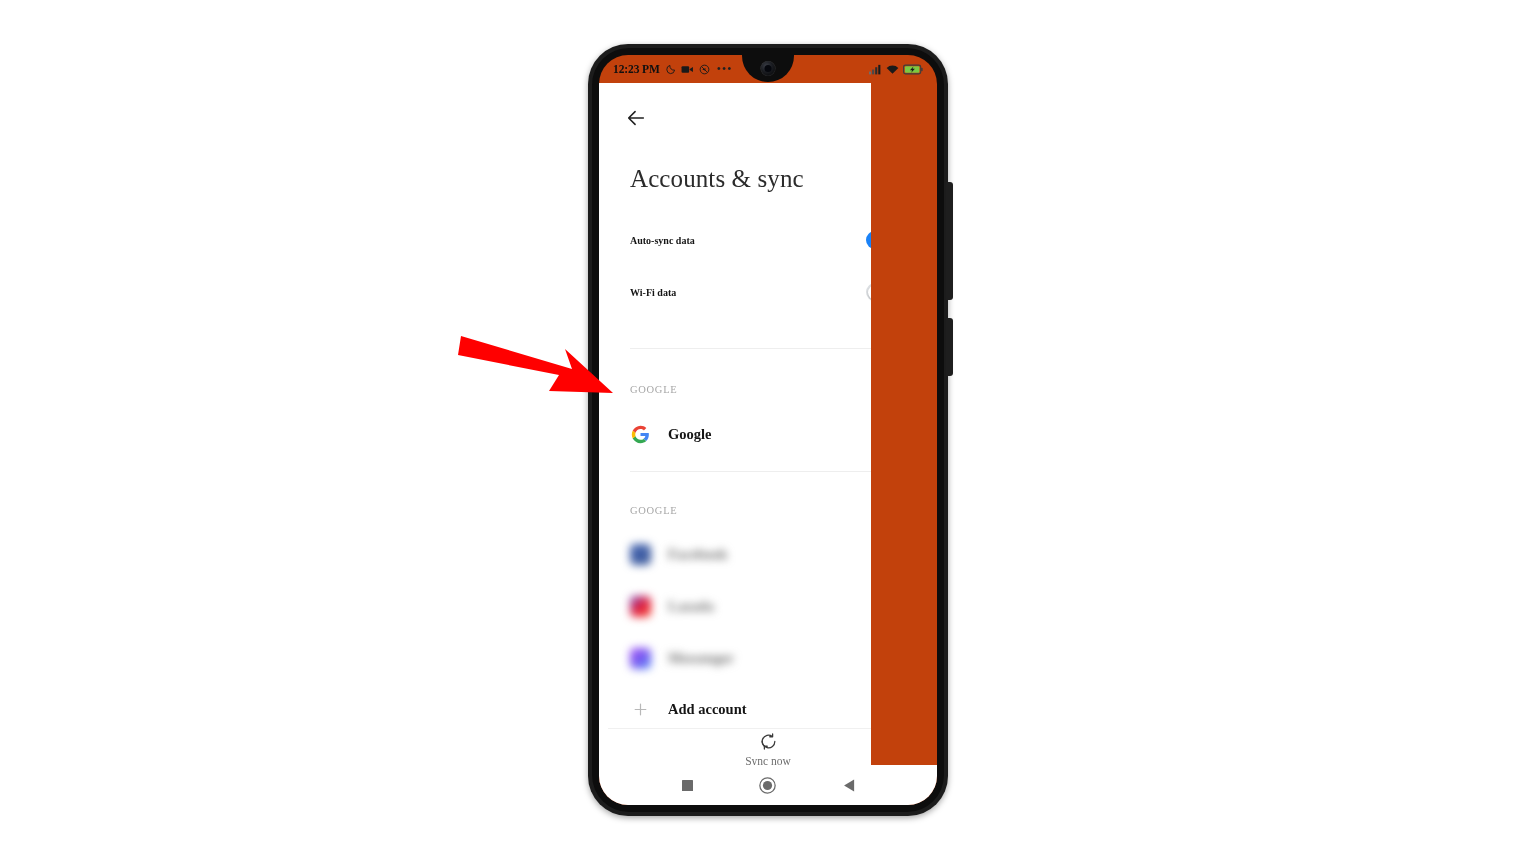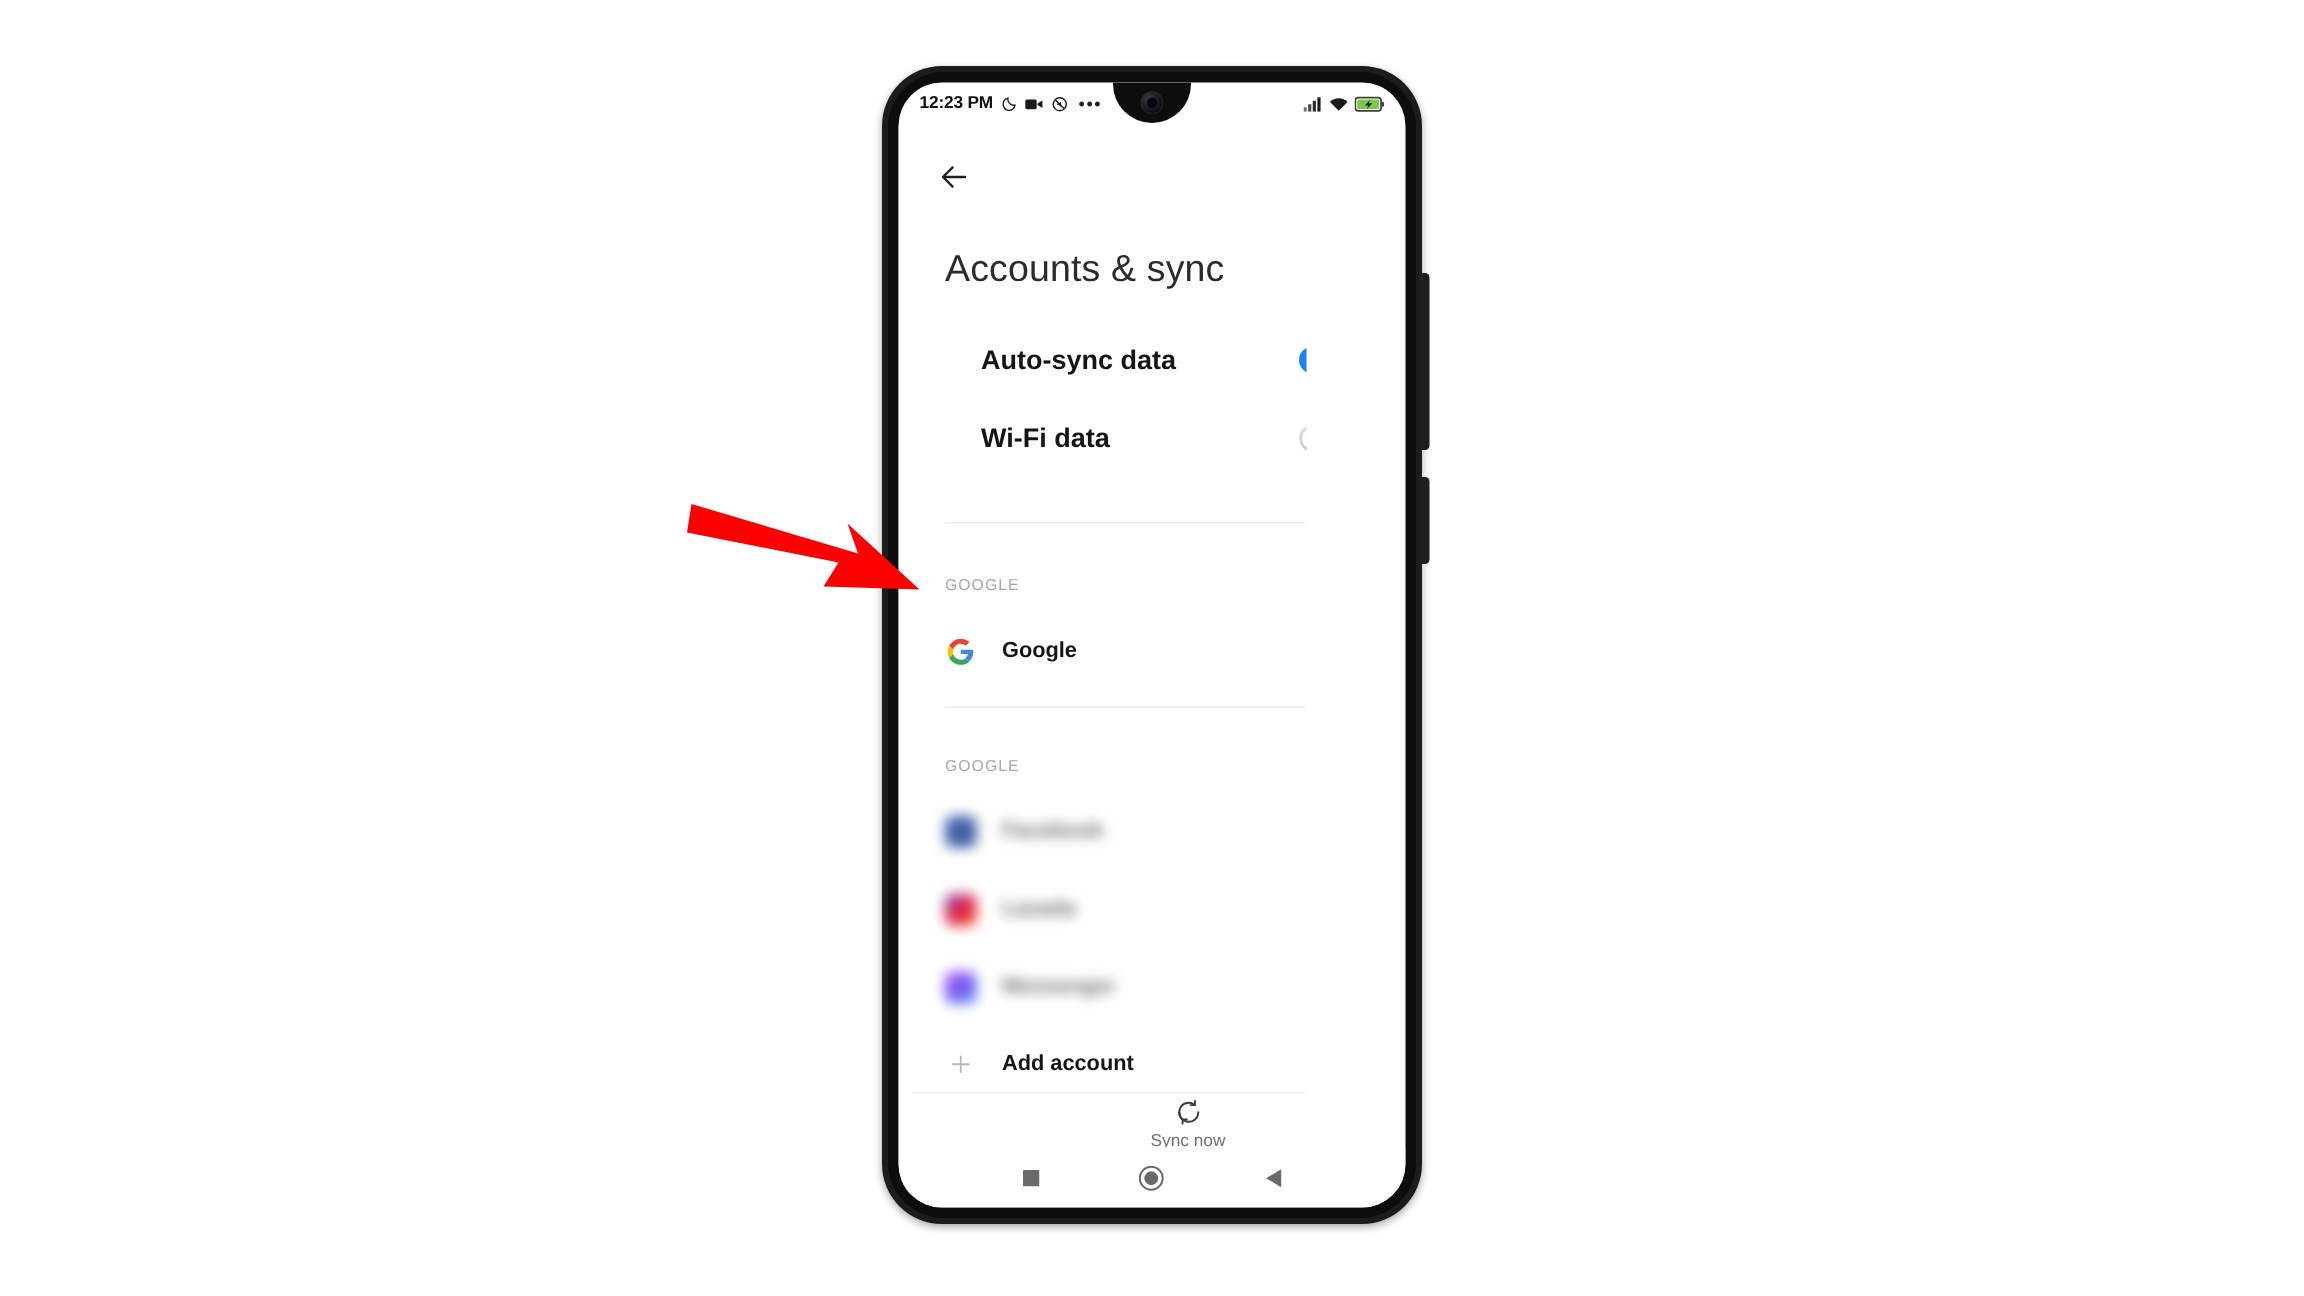--- a/index.html
+++ b/index.html
@@ -46,23 +46,24 @@
   #volume-button { top: 138px; height: 118px; }
   #power-button  { top: 274px; height: 58px; }
 
   
   #screen {
     position: absolute;
     left: 11px;
     top: 11px;
     width: 338px;
     height: 750px;
-    background: #ffffff;
+    background: #c2410c;
     border-radius: 29px;
     overflow: hidden;
+    font-family: Liberation Serif, serif;
   }
 
   
   #notch {
     position: absolute;
     left: 50%;
     top: 0;
     transform: translateX(-50%);
     width: 52px;
     height: 27px;
@@ -165,24 +166,23 @@
     position: absolute;
     left: 0;
     width: 338px;
     height: 44px;
     display: flex;
     align-items: center;
     padding: 0 31px;
     box-sizing: border-box;
   }
   .pref-label {
-    font-size: 18px;
+    font-size: 10px;
     font-weight: 700;
     color: #151515;
-    margin-left: 24px;
   }
   .toggle {
     margin-left: auto;
     width: 40px;
     height: 18px;
     border-radius: 10px;
     position: relative;
     cursor: pointer;
     flex: none;
   }
@@ -275,21 +275,20 @@
   }
   #sync-now-button {
     position: absolute;
     left: 0;
     top: 649px;
     width: 338px;
     display: flex;
     flex-direction: column;
     align-items: center;
     cursor: pointer;
-    margin-left: 24px;
   }
   #sync-now-label {
     margin-top: 4px;
     font-size: 11.5px;
     color: #6f6f6f;
   }
 
   
   #nav-bar {
     position: absolute;

